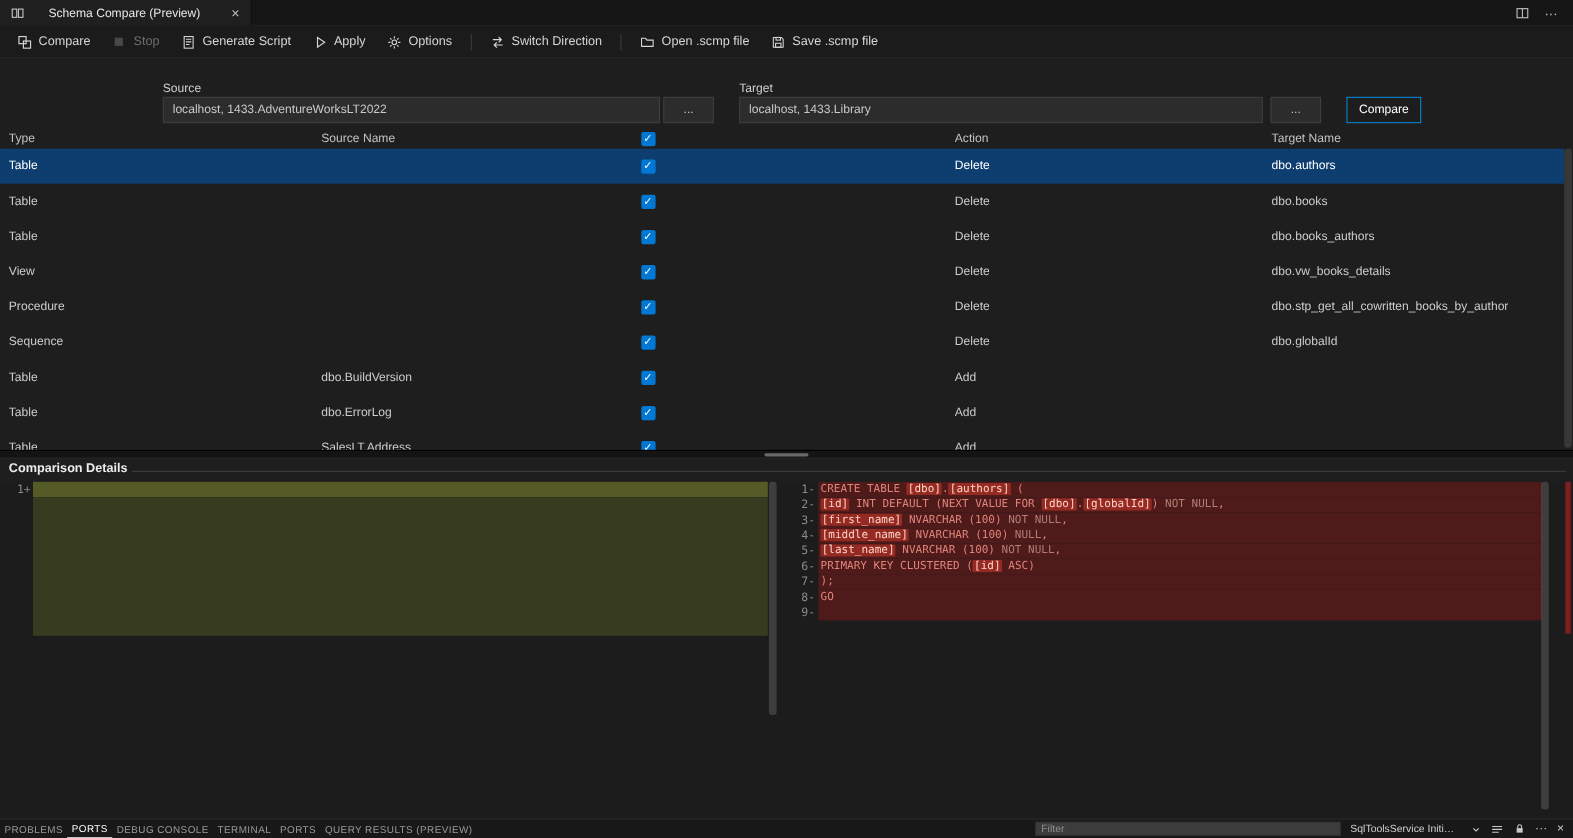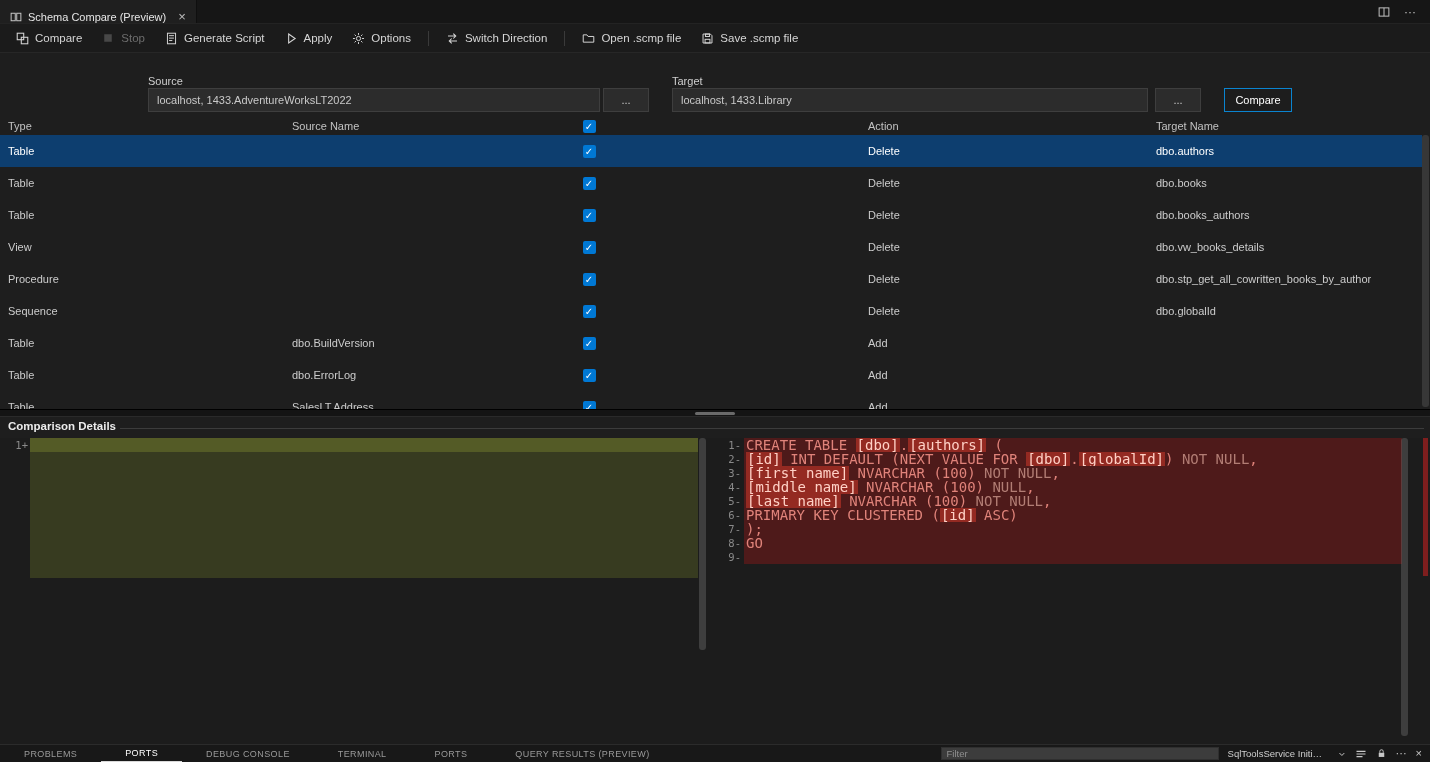--- a/index.html
+++ b/index.html
@@ -6,21 +6,21 @@
   html,body { margin:0; padding:0; }
   body {
     width:1430px; height:762px; overflow:hidden; position:relative;
     background:#1e1e1e; color:#cccccc;
     font-family:"Liberation Sans", sans-serif;
   }
   svg { display:block; }
 
   
   .titlebar { position:absolute; top:0; left:0; right:0; height:24px; background:#161616; border-bottom:1px solid #232323; display:flex; align-items:stretch; }
-  .tab { display:flex; align-items:flex-end; gap:6px; padding:0 10px; background:#1f1f1f; border-right:1px solid #0f0f0f; font-size:11px; color:#e6e6e6; cursor:pointer; }
+  .tab { display:flex; align-items:center; gap:22px; padding:0 10px; background:#1f1f1f; border-right:1px solid #0f0f0f; font-size:11px; color:#e6e6e6; cursor:pointer; }
   .tab-close { color:#bdbdbd; font-size:13px; margin-left:6px; line-height:1; }
   .titlebar-right { margin-left:auto; display:flex; align-items:center; gap:14px; padding-right:14px; color:#c6c6c6; }
   .titlebar-right .glyph { font-size:12px; cursor:pointer; }
 
   
   .toolbar { position:absolute; top:24px; left:0; right:0; height:29px; background:#1b1b1b; border-bottom:1px solid #272727; display:flex; align-items:center; padding-left:6px; font-size:11.5px; }
   .tb-item { display:flex; align-items:center; gap:6px; padding:4px 10px; border-radius:3px; color:#d6d6d6; cursor:pointer; white-space:nowrap; }
   .tb-item.disabled { color:#6d6d6d; }
   .tb-item.disabled svg { opacity:.55; }
   .tb-icon { width:13px; height:13px; }
@@ -59,30 +59,30 @@
   .diff { position:absolute; top:438px; left:0; right:0; bottom:18px; background:#1c1c1c; }
   .mono { font-family:"DejaVu Sans Mono", monospace; }
   #diff-left { position:absolute; left:0; top:0; width:706px; height:100%; }
   .lnum { position:absolute; left:0; top:0; width:28px; text-align:right; font-size:10.5px; color:#8a8a8a; line-height:14px; }
   .l-added { position:absolute; left:30px; top:0; width:668px; height:14px; background:#545b26; }
   .l-filler { position:absolute; left:30px; top:14px; width:668px; height:126px; background:#373b20; }
   .l-scroll { position:absolute; left:699px; top:0; width:7px; height:212px; background:rgba(125,125,125,.35); border-radius:3px; }
   #diff-right { position:absolute; left:706px; top:0; right:0; height:100%; }
   .dline { display:flex; height:14px; }
   .dnum { width:38px; text-align:right; padding-right:3px; font-size:10.5px; color:#8a8a8a; line-height:14px; flex:none; }
-  .dtext { width:658px; flex:none; background:#4e1a1a; color:#e0837a; font-size:14px; line-height:14px; white-space:pre; overflow:hidden; padding-left:2px; }
+  .dtext { width:658px; flex:none; background:#4e1a1a; color:#e0837a; font-size:10px; line-height:14px; white-space:pre; overflow:hidden; padding-left:2px; }
   .dtext.eof { background:#7c231c; }
   .ident { background:#942a22; color:#ffd1c6; padding:0 1px; border-radius:1px; }
   .dim { color:#b27d74; }
   .r-scroll { position:absolute; right:22px; top:0; width:7px; height:298px; background:rgba(125,125,125,.35); border-radius:3px; }
   .r-overview { position:absolute; right:2px; top:0; width:5px; height:138px; background:#8f1f1f; opacity:.85; }
 
   
   .panel { position:absolute; left:0; right:0; bottom:0; height:18px; background:#181818; border-top:1px solid #2b2b2b; display:flex; align-items:center; }
-  .ptab { font-size:9px; letter-spacing:.4px; color:#9a9a9a; padding:0 24px; height:100%; display:flex; align-items:center; cursor:pointer; white-space:nowrap; }
+  .ptab { font-size:9px; letter-spacing:.4px; color:#9a9a9a; padding:0 4px; height:100%; display:flex; align-items:center; cursor:pointer; white-space:nowrap; }
   .ptab.active { color:#ffffff; border-bottom:1px solid #d9d9d9; }
   .panel-right { margin-left:auto; display:flex; align-items:center; gap:9px; padding-right:8px; }
   #filter { width:278px; height:13px; background:#3c3c3c; border:1px solid #2f2f2f; color:#cccccc; font-size:9.5px; padding:0 5px; font-family:"Liberation Sans",sans-serif; }
   #filter::placeholder { color:#909090; }
   .channel { display:flex; align-items:center; gap:14px; font-size:9.5px; color:#cfcfcf; max-width:118px; cursor:pointer; }
   .channel-text { overflow:hidden; white-space:nowrap; text-overflow:ellipsis; max-width:104px; }
   .picon { color:#c8c8c8; font-size:11px; line-height:1; cursor:pointer; display:flex; align-items:center; }
 </style>
 </head>
 <body>

